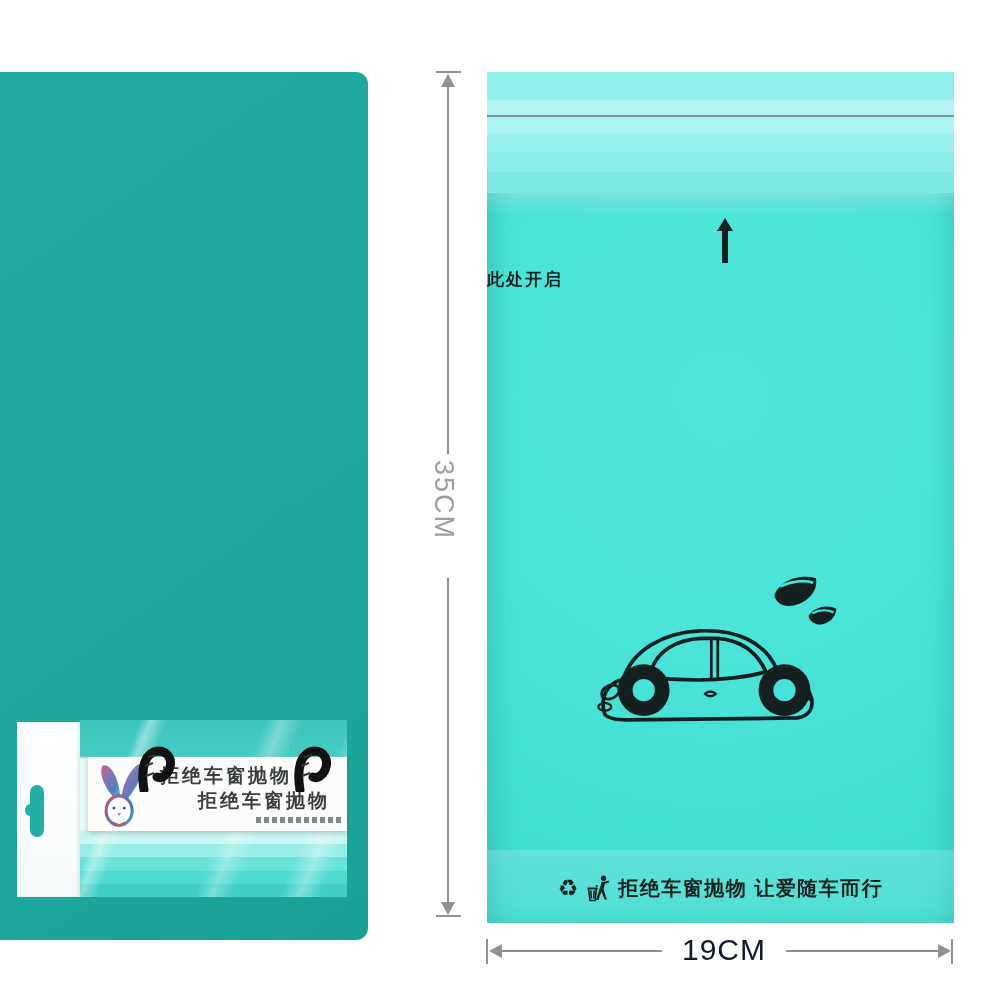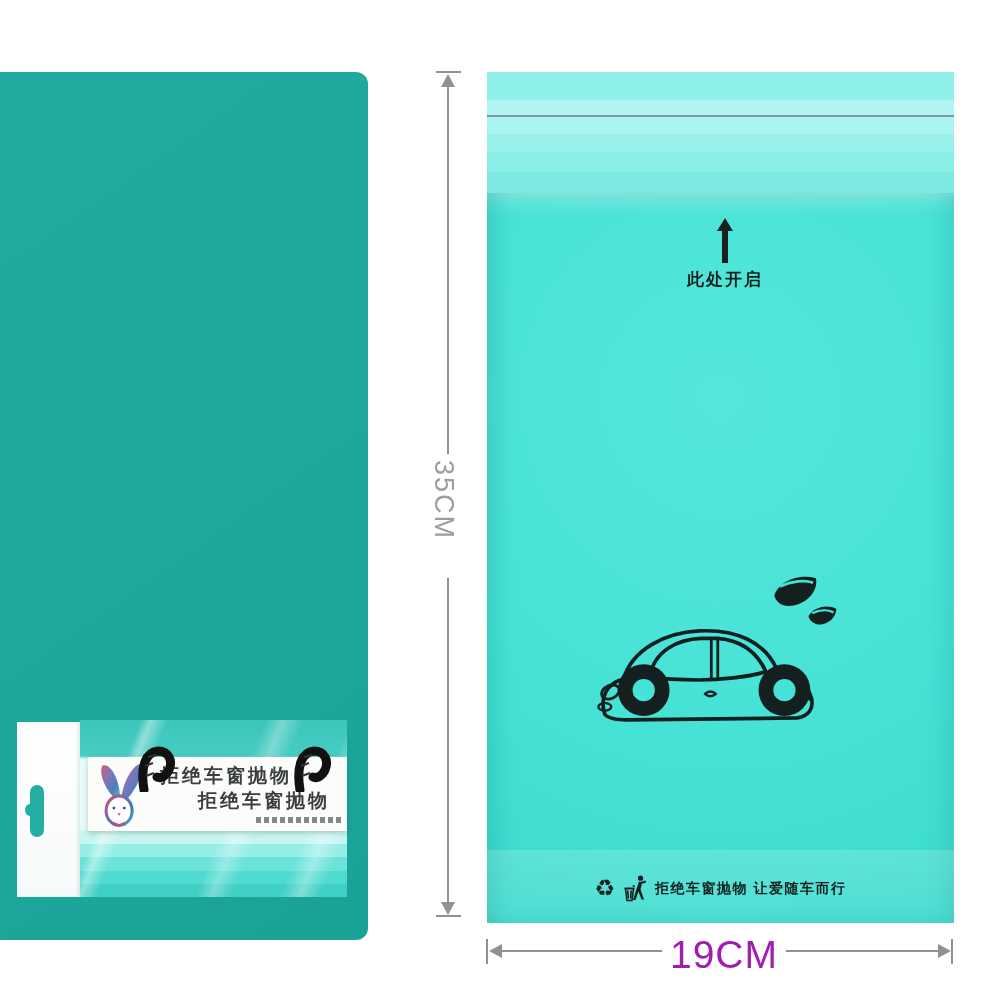--- a/index.html
+++ b/index.html
@@ -59,30 +59,30 @@
       box-shadow:inset 16px 0 26px -12px rgba(20,150,140,.40),
                  inset -16px 0 26px -12px rgba(20,150,140,.30),
                  inset 0 18px 20px -14px rgba(255,255,255,.55);}
   .bag-footer-band{position:absolute;left:0;bottom:0;width:100%;height:73px;
       background:linear-gradient(180deg,rgba(255,255,255,.16),rgba(255,255,255,.08));}
   .up-arrow{position:absolute;left:230px;top:146px;width:16px;height:46px;}
   .up-arrow .head{position:absolute;left:0;top:0;width:0;height:0;
       border-left:8px solid transparent;border-right:8px solid transparent;
       border-bottom:13px solid #16211f;}
   .up-arrow .shaft{position:absolute;left:5px;top:11px;width:6px;height:34px;background:#16211f;}
-  .open-text{position:absolute;left:0;top:196px;width:476px;text-align:center;
+  .open-text{position:absolute;left:0;top:196px;width:476px;
       font-size:17px;font-weight:bold;color:#16211f;letter-spacing:2px;}
 
   .car-art{position:absolute;left:103px;top:503px;width:250px;height:172px;}
 
   .bag-footer{position:absolute;left:0;top:803px;width:100%;display:flex;
       justify-content:center;align-items:center;gap:7px;}
   .recycle-glyph{font-size:23px;line-height:23px;color:#14201f;}
   .tidyman{width:26px;height:27px;}
-  .footer-text{font-size:14px;font-weight:bold;color:#14201f;letter-spacing:1.5px;}
+  .footer-text{font-size:20px;font-weight:bold;color:#14201f;letter-spacing:1.5px;}
 
   
   .dim{position:absolute;background:#8e9296;}
   .dim-v-cap-top{left:436px;top:71px;width:25px;height:2px;}
   .dim-v-seg1{left:447px;top:86px;width:2px;height:368px;}
   .dim-v-seg2{left:447px;top:578px;width:2px;height:326px;}
   .dim-v-cap-bot{left:436px;top:915px;width:25px;height:2px;}
   .arr{position:absolute;width:0;height:0;}
   .arr-up{left:441px;top:74px;border-left:7px solid transparent;
       border-right:7px solid transparent;border-bottom:13px solid #8e9296;}
@@ -92,21 +92,21 @@
       writing-mode:vertical-rl;font-size:27px;color:#9a9ea1;letter-spacing:2px;}
   .dim-h-cap-left{left:486px;top:939px;width:2px;height:25px;}
   .dim-h-seg1{left:492px;top:950px;width:170px;height:2px;}
   .dim-h-seg2{left:786px;top:950px;width:162px;height:2px;}
   .dim-h-cap-right{left:951px;top:939px;width:2px;height:25px;}
   .arr-left{left:489px;top:944px;border-top:7px solid transparent;
       border-bottom:7px solid transparent;border-right:13px solid #8e9296;}
   .arr-right{left:938px;top:944px;border-top:7px solid transparent;
       border-bottom:7px solid transparent;border-left:13px solid #8e9296;}
   .dim-h-label{position:absolute;left:662px;top:933px;width:124px;text-align:center;
-      font-size:39px;color:#a21caf;letter-spacing:1px;}
+      font-size:30px;color:#0f172a;letter-spacing:1px;}
 </style>
 </head>
 <body>
 
 <div class="canvas">
 
   <div class="left-panel">
     <div class="hang-pack">
       <div class="pack-header">
         <div class="euro-slot"></div>

